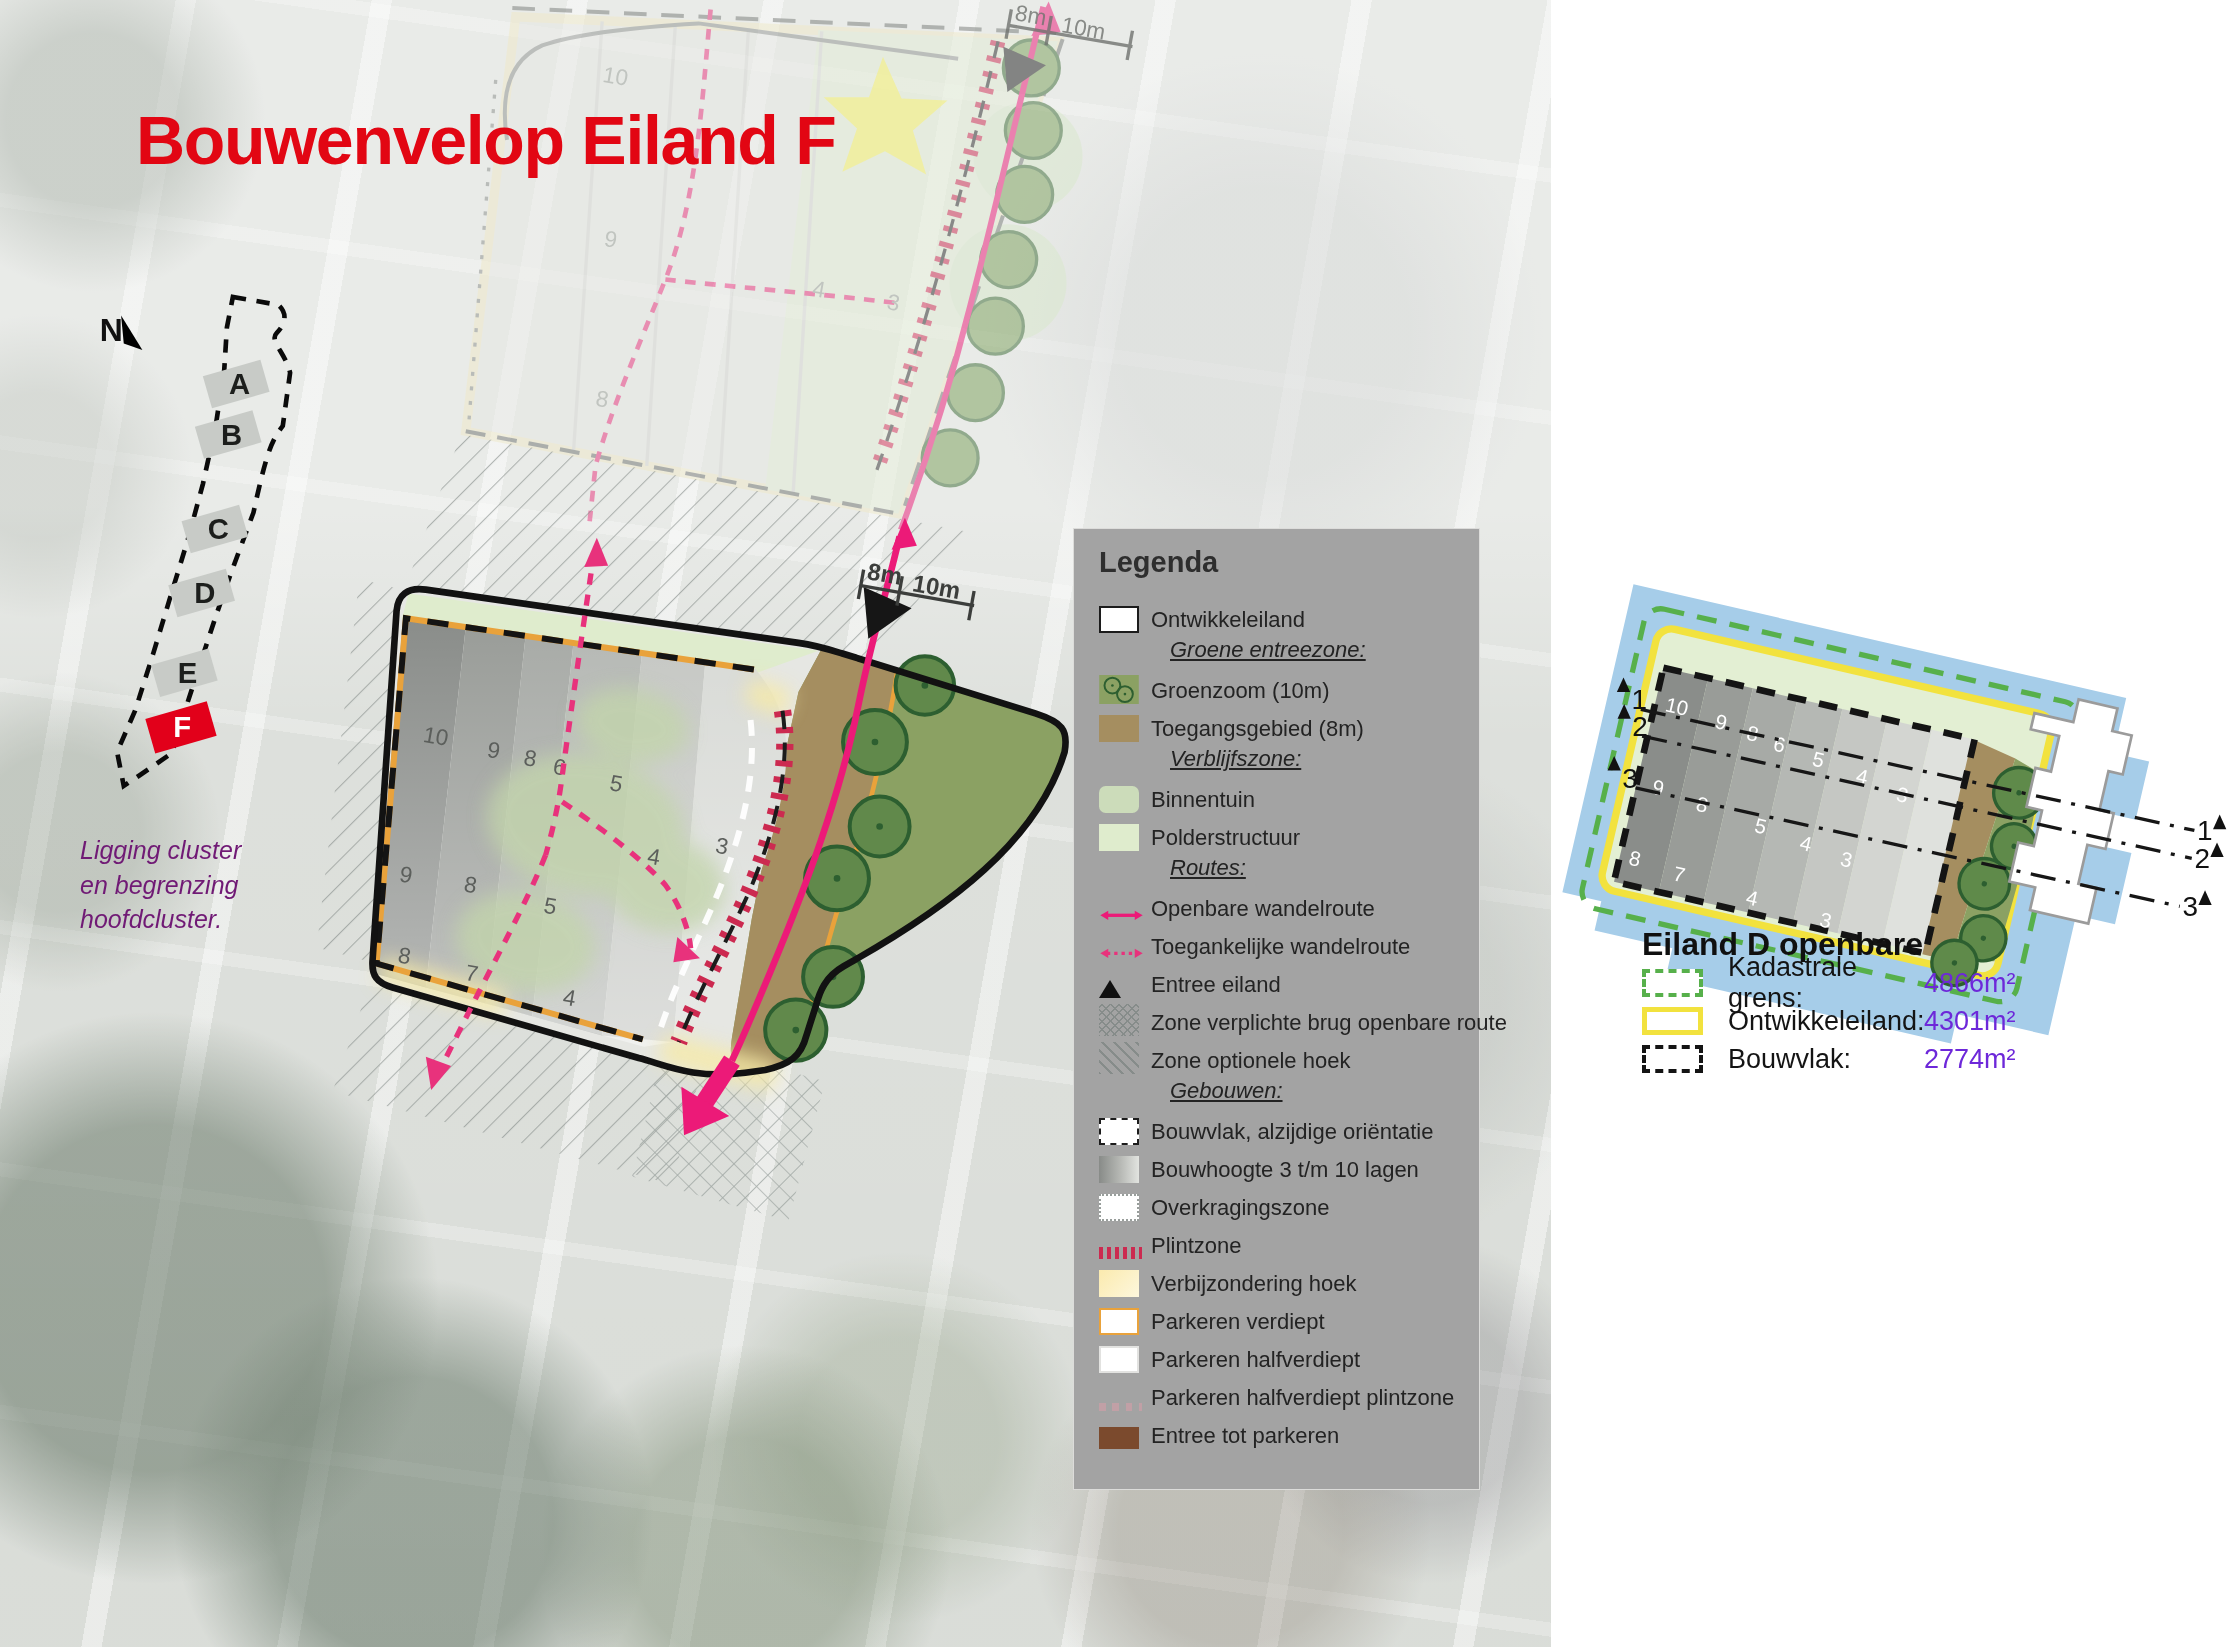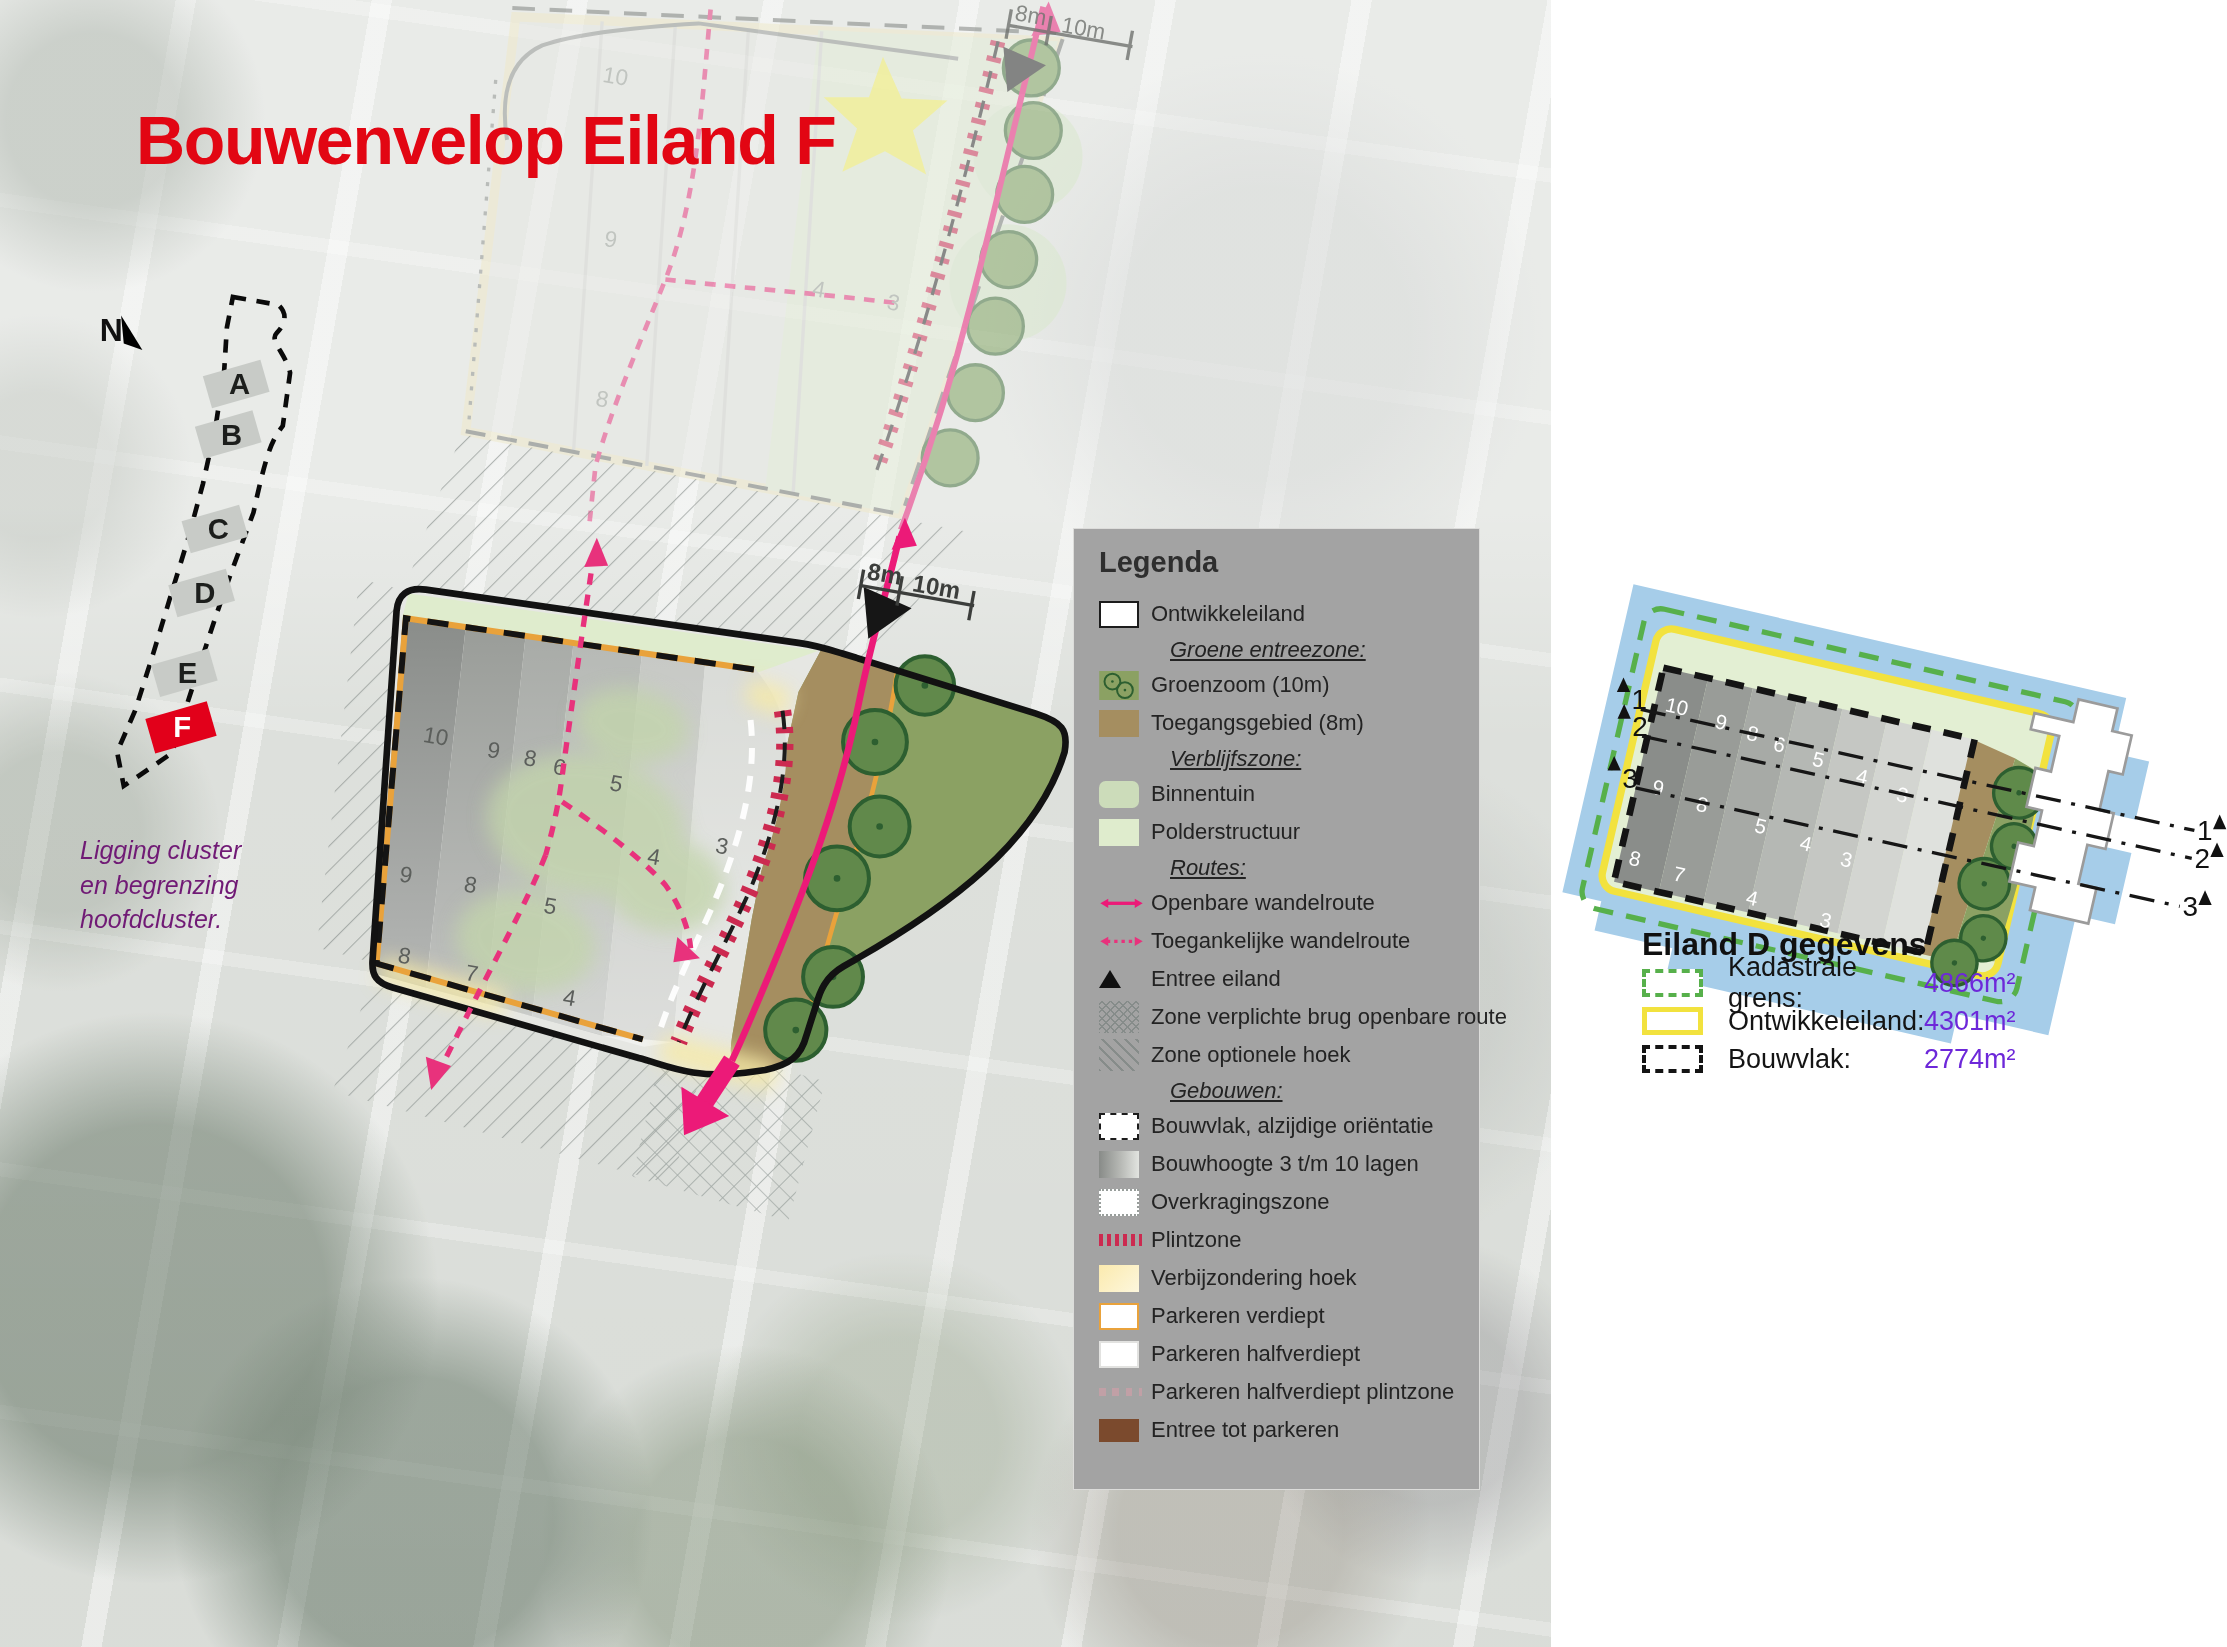--- a/index.html
+++ b/index.html
@@ -35,21 +35,21 @@
   .dimtxt-faint{fill:#70736f;font-size:34px;}
   .sectxt{fill:#111111;font-size:42px;}
   
   .page-title{position:absolute;left:136px;top:101px;font-size:68px;font-weight:700;
               color:#e20613;letter-spacing:-1.3px;white-space:nowrap;}
   .cluster-caption{position:absolute;left:80px;top:833px;width:246px;font-size:25px;
                    font-style:italic;color:#701a75;line-height:1.38;}
   .legend{position:absolute;left:1073px;top:528px;width:407px;height:962px;background:#a3a3a3;
           border:0.7px solid #dcdcda;box-sizing:border-box;padding:17.3px 0 0 25px;}
   .legend-title{font-size:29px;font-weight:600;color:#2e2e2e;margin-bottom:16px;}
-  .lrow{display:flex;align-items:center;height:38px;}
+  .lrow{display:flex;align-items:flex-end;height:38px;}
   .lrow .sw{width:52px;flex:0 0 52px;display:flex;align-items:center;}
   .lrow .lab{font-size:22px;color:#232323;white-space:nowrap;}
   .lhead{height:33px;display:flex;align-items:center;margin-left:71px;
          font-size:22px;font-style:italic;text-decoration:underline;color:#232323;}
   
   .sw-box{width:40px;height:27px;box-sizing:border-box;background:#fff;}
   .sw-ontwikkel{border:2.7px solid #1c1c1c;}
   .sw-toegang{background:#a58e60;}
   .sw-binnentuin{background:#ccdcba;border-radius:6.7px;filter:blur(0.7px);}
   .sw-polder{background:#dfeccd;}
@@ -531,21 +531,21 @@
       <span class="lab">Parkeren halfverdiept plintzone</span>
     </div>
     <div class="lrow">
       <span class="sw">
           <span class="sw-box sw-entreeparkeren"></span>
         </span>
       <span class="lab">Entree tot parkeren</span>
     </div>
   </div>
 
-  <div class="ed-title">Eiland D gegevens</div>
+  <div class="ed-title">Eiland D openbare</div>
   <div class="ed-rows">
     <div class="ed-row">
       <span class="ed-sw ed-sw-kadaster"></span>
       <span class="ed-lab">Kadastrale grens:</span>
       <span class="ed-val">4866m²</span>
     </div>
     <div class="ed-row">
       <span class="ed-sw ed-sw-ontwikkel"></span>
       <span class="ed-lab">Ontwikkeleiland:</span>
       <span class="ed-val">4301m²</span>

